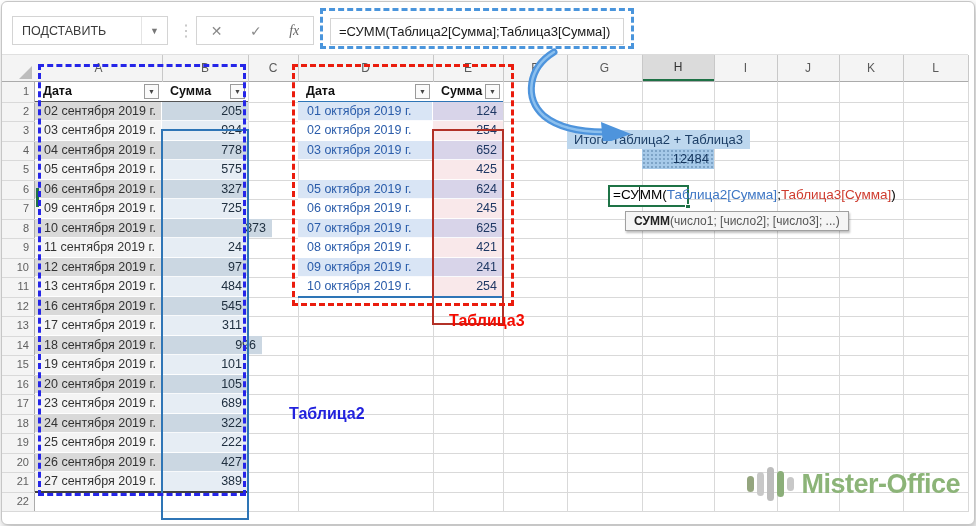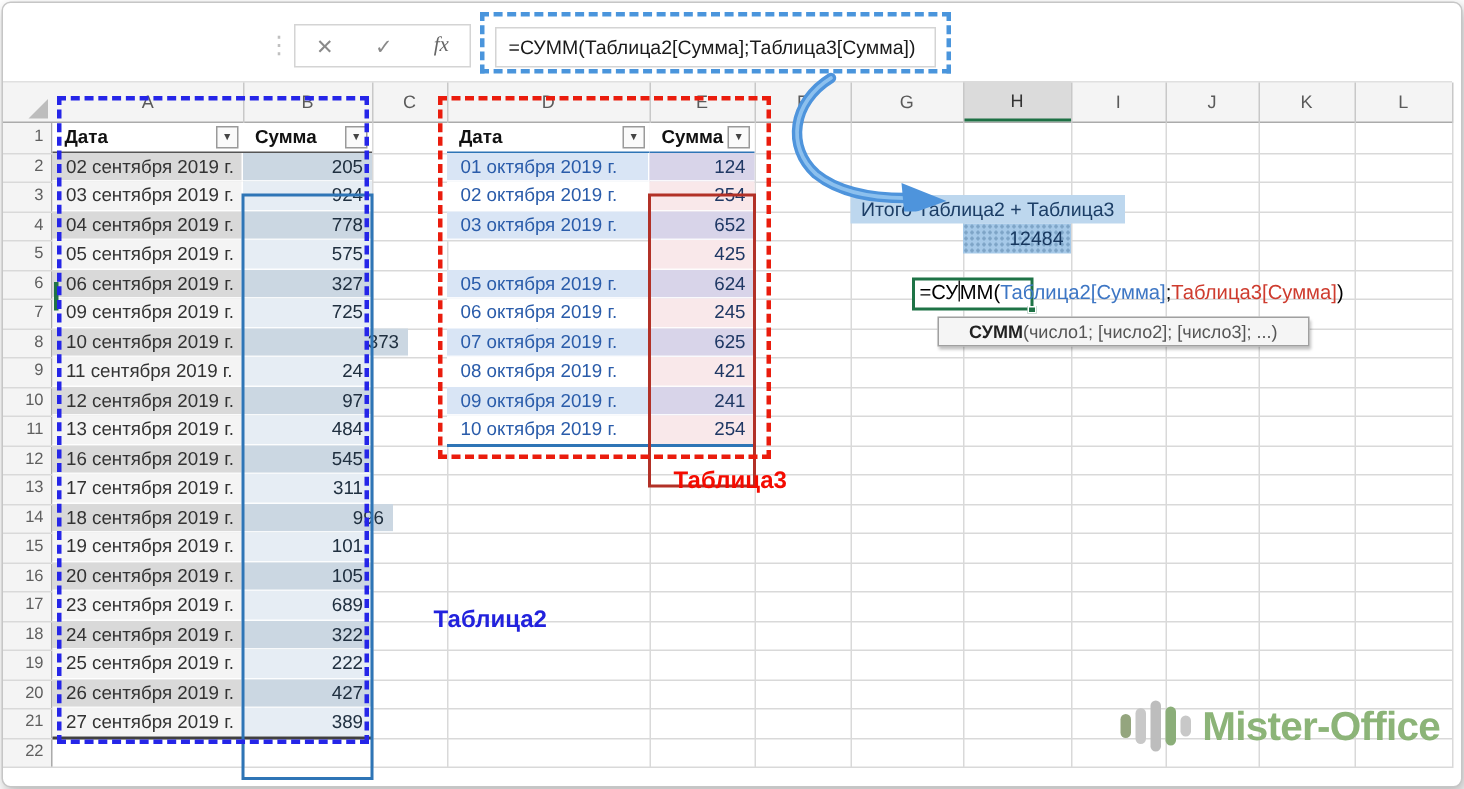--- a/index.html
+++ b/index.html
@@ -74,40 +74,44 @@
            background-size:4px 4px; font-size:13px; color:#17375e; text-align:right;
            padding-right:5px; line-height:20px; z-index:3; }
   .fcell { position:absolute; left:606px; top:183px; width:81px; height:22px;
            border:2px solid #1e7346; background:#fff; z-index:6; }
   .fcell .handle { position:absolute; right:-4px; bottom:-4px; width:6px; height:5px;
                    background:#1e7346; border:1px solid #fff; }
   .ftext { position:absolute; left:611px; top:185px; font-size:13.5px; white-space:nowrap;
            color:#000; z-index:7; }
   .ftext .ref1 { color:#3d76c4; } .ftext .ref2 { color:#ce3b2e; }
   .caret { display:inline-block; width:1px; height:14px; background:#222; vertical-align:-2px; }
-  .tooltip { position:absolute; left:623px; top:209px; padding:2px 20px; background:#f5f5f5;
+  .tooltip { position:absolute; left:623px; top:209px; padding:2px 8px; background:#f5f5f5;
              border:1px solid #a0a0a0; box-shadow:1px 2px 2px rgba(0,0,0,.25);
              font-size:12px; color:#555; white-space:nowrap; z-index:8; }
   .tooltip b { color:#222; }
   .lbl3 { position:absolute; left:447px; top:310px; font-size:16px; font-weight:bold; color:#f40b00; z-index:6; }
   .lbl2 { position:absolute; left:287px; top:403px; font-size:16px; font-weight:bold; color:#2222dd; z-index:6; }
   .arrow { position:absolute; left:512px; top:44px; width:135px; height:95px; z-index:8; pointer-events:none; }
   .rowind { position:absolute; left:34px; top:186px; width:3px; height:19px; background:#217346; z-index:4; }
 
   
   .logo { position:absolute; right:14px; top:465px; display:flex; align-items:center; z-index:3; }
   .logo .bars { display:flex; align-items:center; gap:3px; margin-right:7px; }
   .logo .bar { width:7px; border-radius:3.5px; }
   .logo .txt { font-size:27px; font-weight:bold; color:#8cb478; letter-spacing:-0.5px; }
 </style>
 </head>
 <body>
 
 <div class="frame">
 
+  <div class="namebox">
+    <span>ПОДСТАВИТЬ</span>
+    <span class="nb-arrow">▼</span>
+  </div>
   <div class="tb-dots">⋮</div>
   <div class="fxgroup">
     <span class="tb-btn">✕</span>
     <span class="tb-btn">✓</span>
     <span class="tb-btn fx">fx</span>
   </div>
   <div class="fbar-hl">
     <div class="fbar">
       <span>=СУММ(Таблица2[Сумма];Таблица3[Сумма])</span>
     </div>

